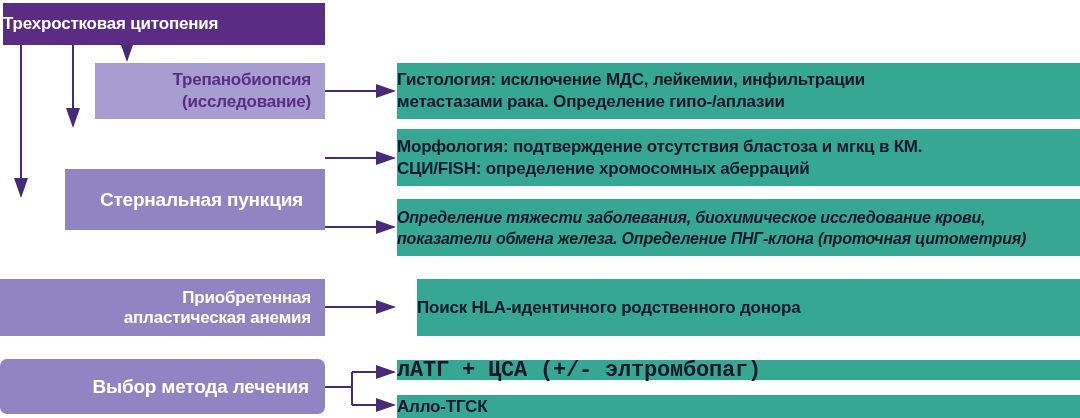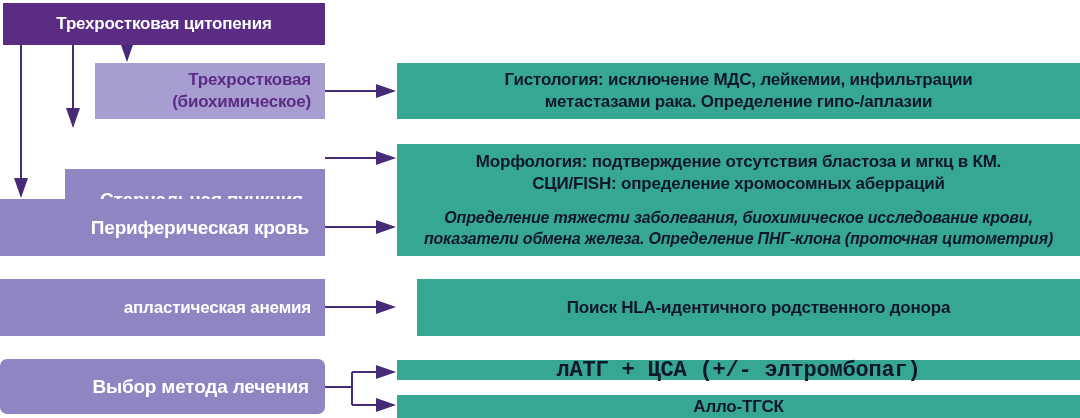--- a/index.html
+++ b/index.html
@@ -17,36 +17,36 @@
     flex-direction:column;
     justify-content:center;
     font-weight:700;
     letter-spacing:-0.2px;
   }
   .purple-dark{background:#5a2c84;color:#ffffff;}
   .purple-light{background:#a89dd1;color:#5a2c84;}
   .purple-mid{background:#9184c3;color:#ffffff;}
   .teal{background:#36a793;color:#0f172a;}
   .right-align{align-items:flex-end;text-align:right;}
-  .center-align{align-items:center;text-align:center;}
+  .center-align{align-items:flex-start;text-align:center;}
   .line{display:block;}
   svg.arrows{position:absolute;left:0;top:0;width:1080px;height:418px;pointer-events:none;}
 
   
   #title-box{left:3px;top:3px;width:322px;height:42px;font-size:17px;}
   #trepan-box{left:95px;top:63px;width:230px;height:56px;font-size:17px;line-height:22px;padding-right:14px;}
   #sternal-box{left:65px;top:129px;width:260px;height:61px;font-size:19px;padding-right:22px;margin-top:40px;}
   #peripheral-box{left:0px;top:199px;width:325px;height:57px;font-size:19px;padding-right:16px;}
   #acquired-box{left:0px;top:279px;width:325px;height:57px;font-size:17px;line-height:20px;padding-right:14px;}
   #choice-box{left:0px;top:359px;width:325px;height:55px;font-size:19px;padding-right:16px;border-radius:7px;}
 
   
   .green{left:397px;width:683px;}
   #histology-box{top:63px;height:56px;font-size:17px;line-height:22px;}
-  #morphology-box{top:129px;height:57px;font-size:17px;line-height:22px;margin-top:15px;}
+  #morphology-box{top:129px;height:57px;font-size:17px;line-height:22px;}
   #blood-box{top:199px;height:57px;font-size:16px;line-height:21px;font-style:italic;}
   #donor-box{top:279px;height:57px;font-size:17px;margin-left:20px;}
   #treat1-box{top:360px;height:20px;font-size:22px;font-family:Liberation Mono, monospace;}
   #treat2-box{top:395px;height:23px;font-size:17px;}
 </style>
 </head>
 <body>
 
 <div class="stage">
 
@@ -69,33 +69,31 @@
       <line x1="352" y1="372" x2="394" y2="372" marker-end="url(#ah)"></line>
       <line x1="352" y1="405" x2="394" y2="405" marker-end="url(#ah)"></line>
     </g>
   </svg>
 
   <div id="title-box" class="box purple-dark center-align">
     <span class="line">Трехростковая  цитопения</span>
   </div>
 
   <div id="trepan-box" class="box purple-light right-align">
-    <span class="line">Трехростковая</span>
-    <span class="line">(биохимическое)</span>
+    <span class="line">Трепанобиопсия</span>
+    <span class="line">(исследование)</span>
   </div>
 
   <div id="sternal-box" class="box purple-mid right-align">
     <span class="line">Стернальная пункция</span>
   </div>
 
-  <div id="peripheral-box" class="box purple-mid right-align">
-    <span class="line">Периферическая кровь</span>
-  </div>
 
   <div id="acquired-box" class="box purple-mid right-align">
+    <span class="line">Приобретенная</span>
     <span class="line">апластическая анемия</span>
   </div>
 
   <div id="choice-box" class="box purple-mid right-align">
     <span class="line">Выбор метода лечения</span>
   </div>
 
   <div id="histology-box" class="box teal green center-align">
     <span class="line">Гистология: исключение МДС, лейкемии, инфильтрации</span>
     <span class="line">метастазами  рака. Определение гипо-/аплазии</span>

